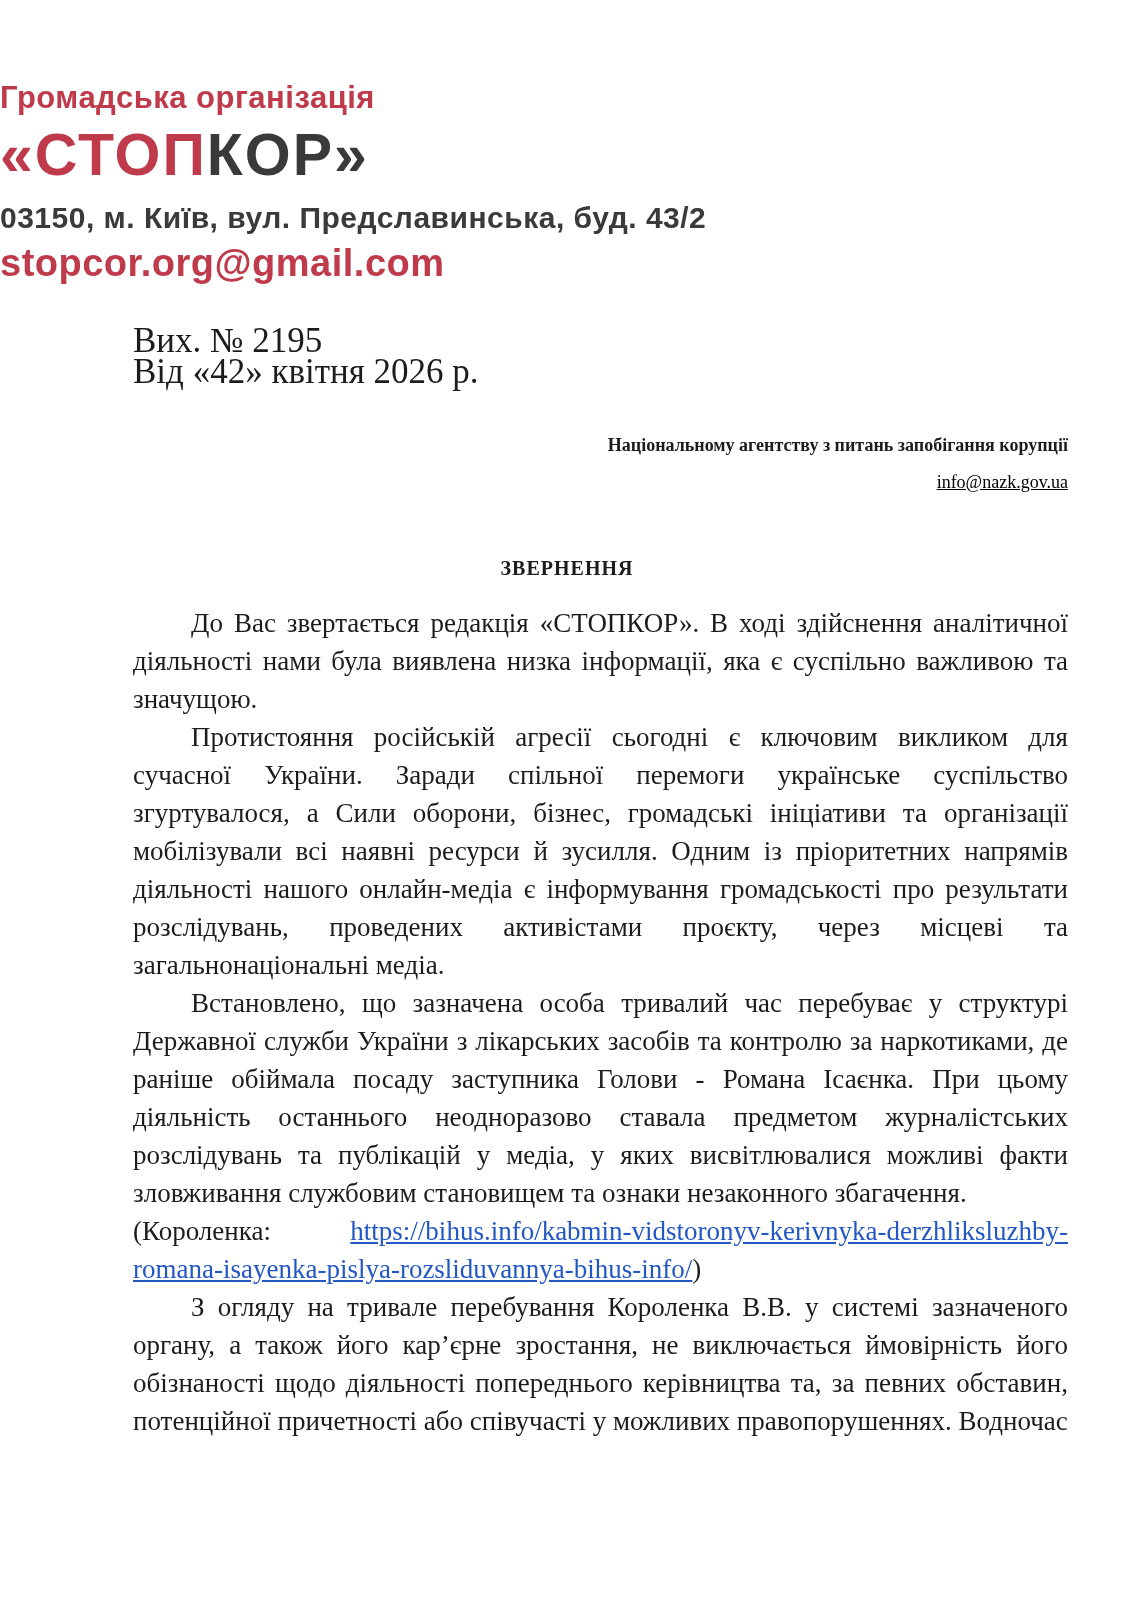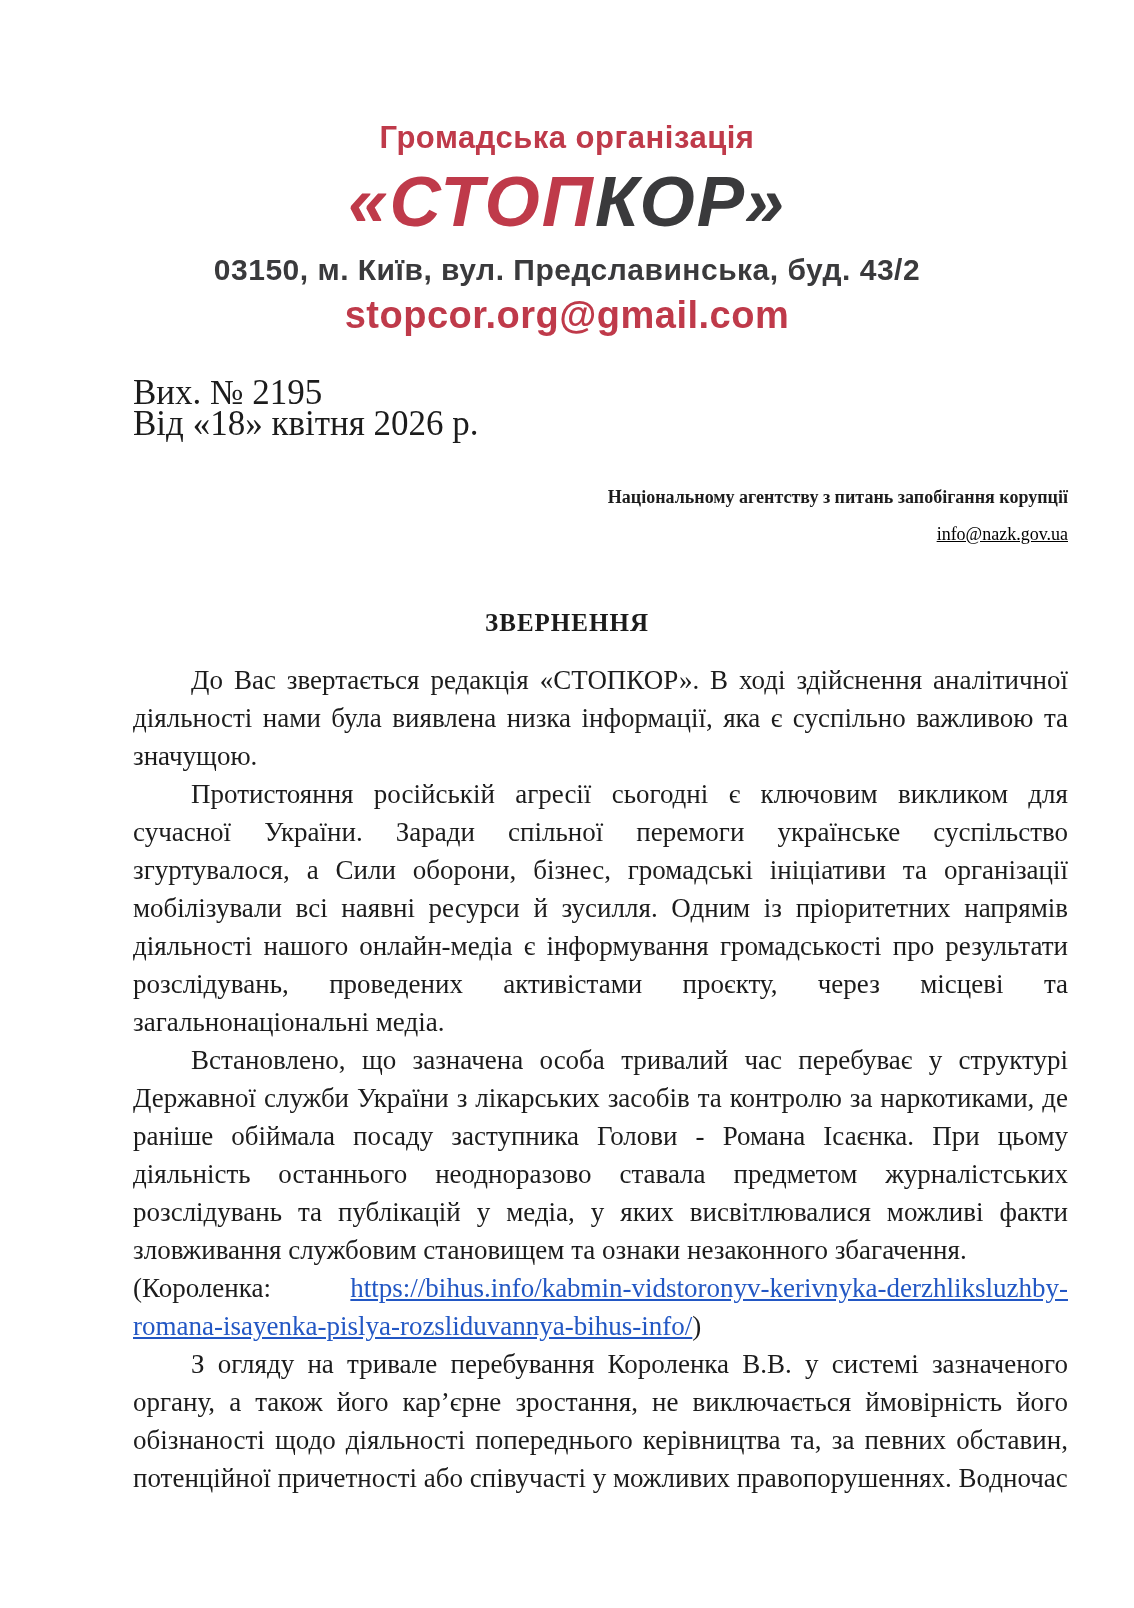--- a/index.html
+++ b/index.html
@@ -8,38 +8,36 @@
     width: 1134px;
     height: 1608px;
     margin: 0 auto;
     background: #ffffff;
     overflow: hidden;
     color: #1c1c1c;
     font-family: "Liberation Serif", serif;
   }
   
   .letterhead {
-    padding-top: 120px;
-    text-align: center;
+    padding-top: 80px;
     font-family: "Liberation Sans", sans-serif;
     font-weight: bold;
   }
   .org-type {
     font-size: 31px;
     color: #bf3a4a;
     letter-spacing: 0.5px;
     margin: 0 0 10px 0;
   }
   .org-logo {
-    font-size: 71px;
+    font-size: 59px;
     line-height: 1.0;
     letter-spacing: 2px;
     margin: 0;
     white-space: nowrap;
-    font-style: italic;
   }
   .org-logo .red  { color: #bf3a4a; }
   .org-logo .dark { color: #3a3a3c; }
   .org-address {
     font-size: 30px;
     color: #3a3a3c;
     margin: 16px 0 0 0;
     letter-spacing: 0.5px;
   }
   .org-email {
@@ -65,21 +63,21 @@
     display: inline-block;
     margin-top: 16px;
     color: #000000;
     text-decoration: underline;
     cursor: pointer;
   }
   
   .doc-title {
     margin-top: 64px;
     text-align: center;
-    font-size: 25px;
+    font-size: 20px;
     font-weight: bold;
     letter-spacing: 1px;
   }
   
   .doc-body {
     margin: 24px 66px 0 133px;
     font-size: 27px;
     line-height: 38px;
     text-align: justify;
   }
@@ -101,21 +99,21 @@
     <div class="org-type">Громадська організація</div>
     <div class="org-logo">
       <span class="red">«СТОП</span><span class="dark">КОР»</span>
     </div>
     <div class="org-address">03150, м. Київ, вул. Предславинська, буд. 43/2</div>
     <div class="org-email">stopcor.org@gmail.com</div>
   </div>
 
   <div class="ref-block">
     <div>Вих. № 2195</div>
-    <div>Від «18» квітня 2026 р.</div>
+    <div>Від «42» квітня 2026 р.</div>
   </div>
 
   <div class="recipient-block">
     <div class="recipient-name">Національному агентству з питань запобігання корупції</div>
     <a class="recipient-email">info@nazk.gov.ua</a>
   </div>
 
   <div class="doc-title">ЗВЕРНЕННЯ</div>
 
   <div class="doc-body">

